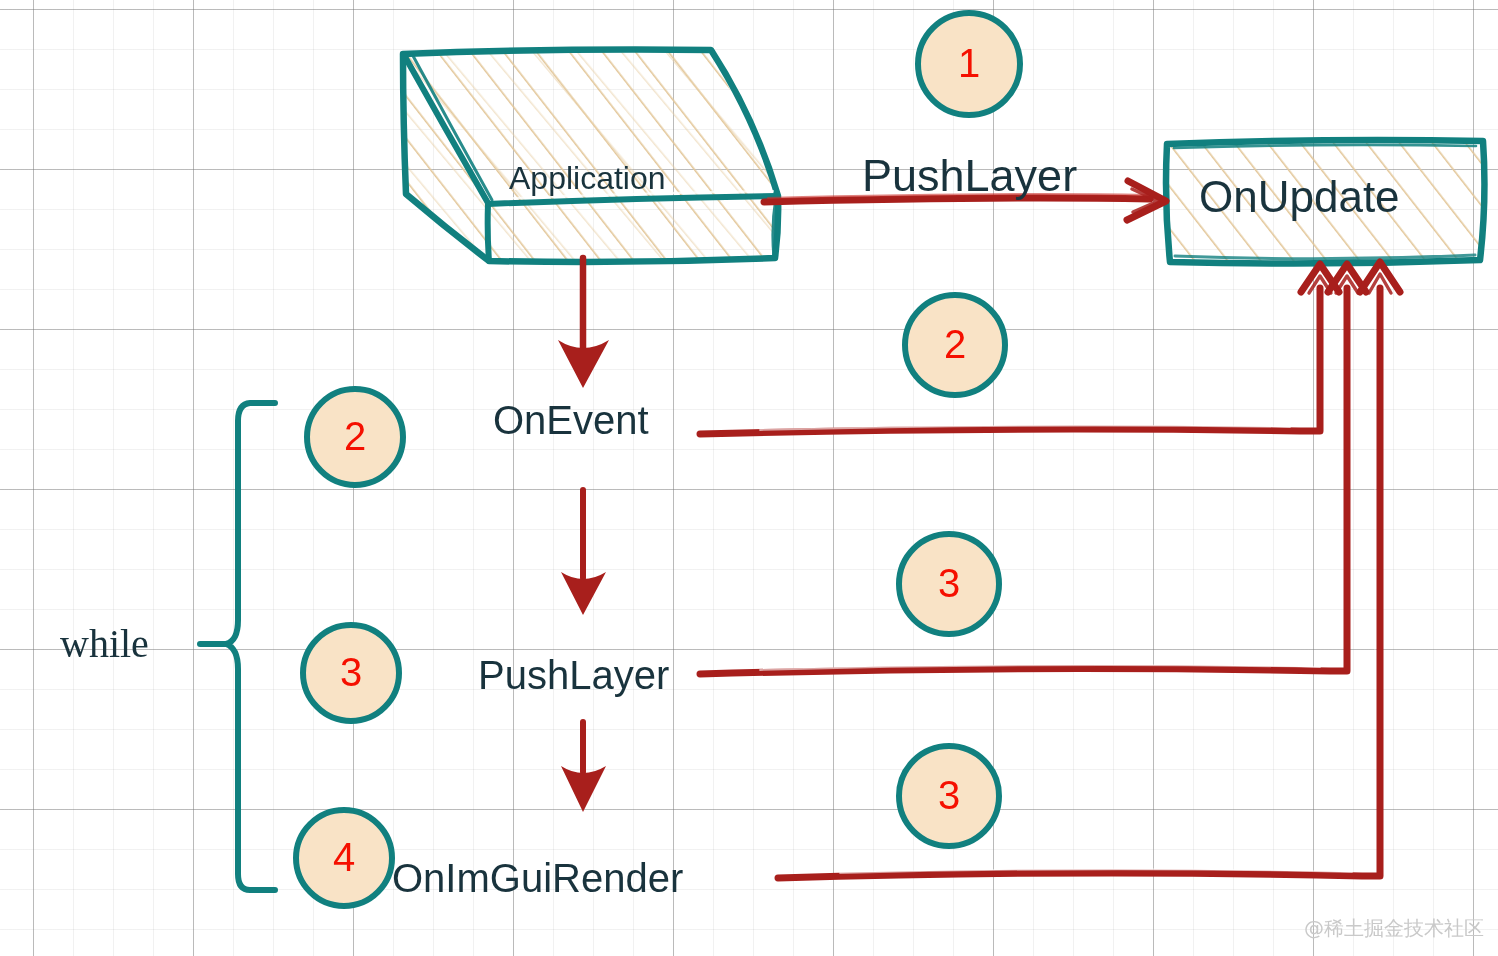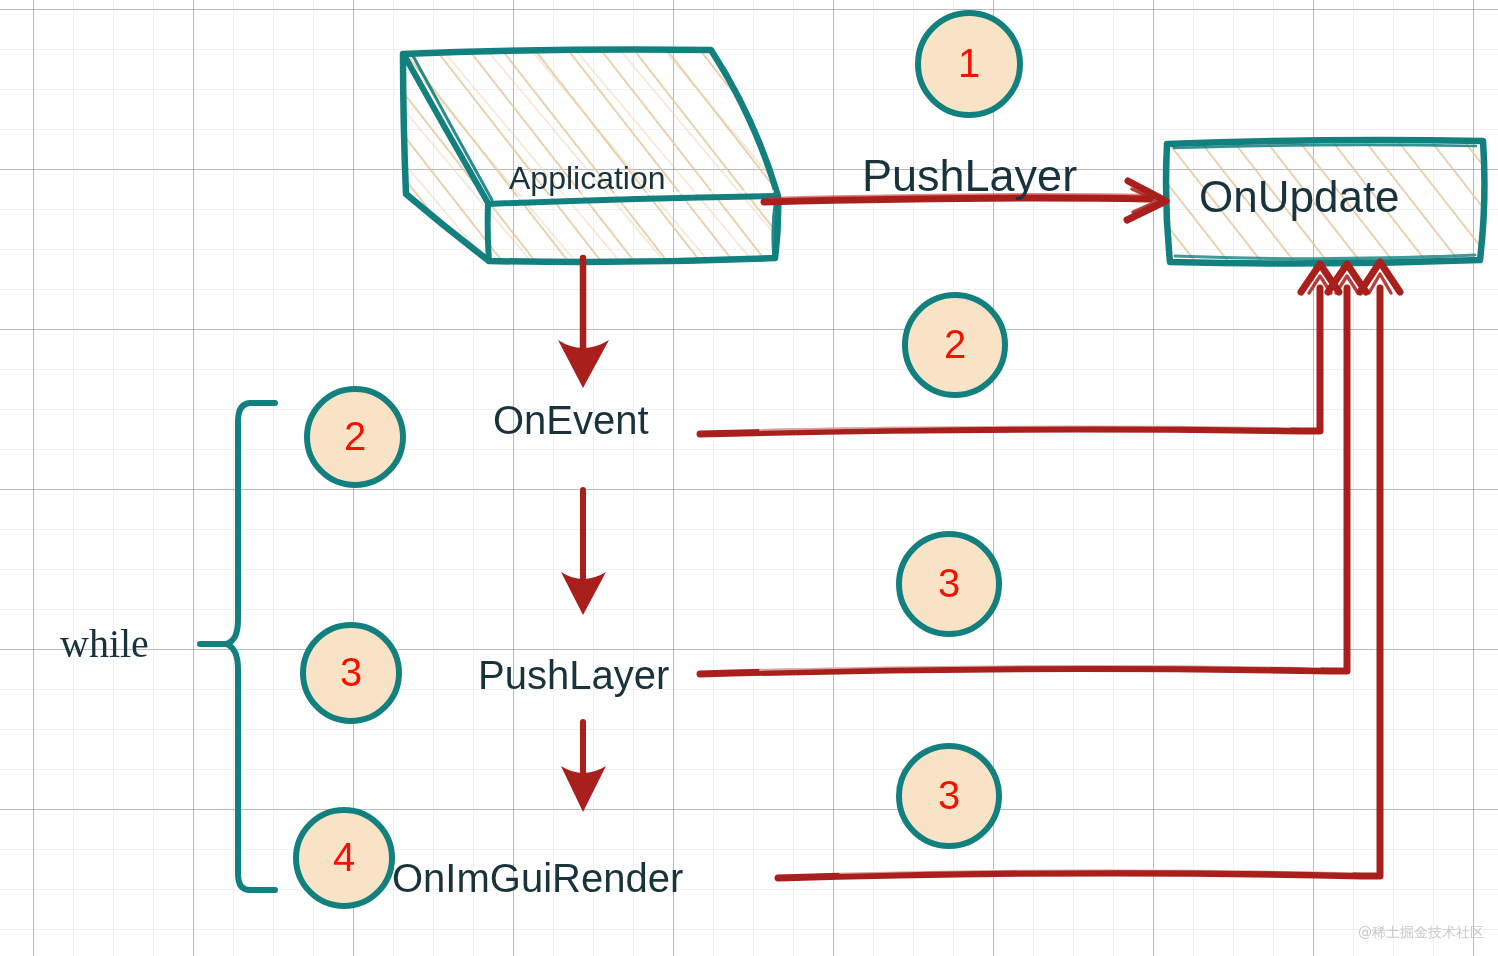--- a/index.html
+++ b/index.html
@@ -46,21 +46,21 @@
     font-family: "Liberation Sans", sans-serif;
     font-size: 40px;
     text-align: center;
     user-select: none;
   }
   .watermark {
     position: absolute;
     right: 14px;
     bottom: 14px;
     color: #c9c9c9;
-    font-size: 14px;
+    font-size: 20px;
     font-family: "DejaVu Sans", sans-serif;
     user-select: none;
   }
 </style>
 </head>
 <body>
 
 <div id="canvas">
 
   <svg id="art" viewBox="0 0 1498 956">

